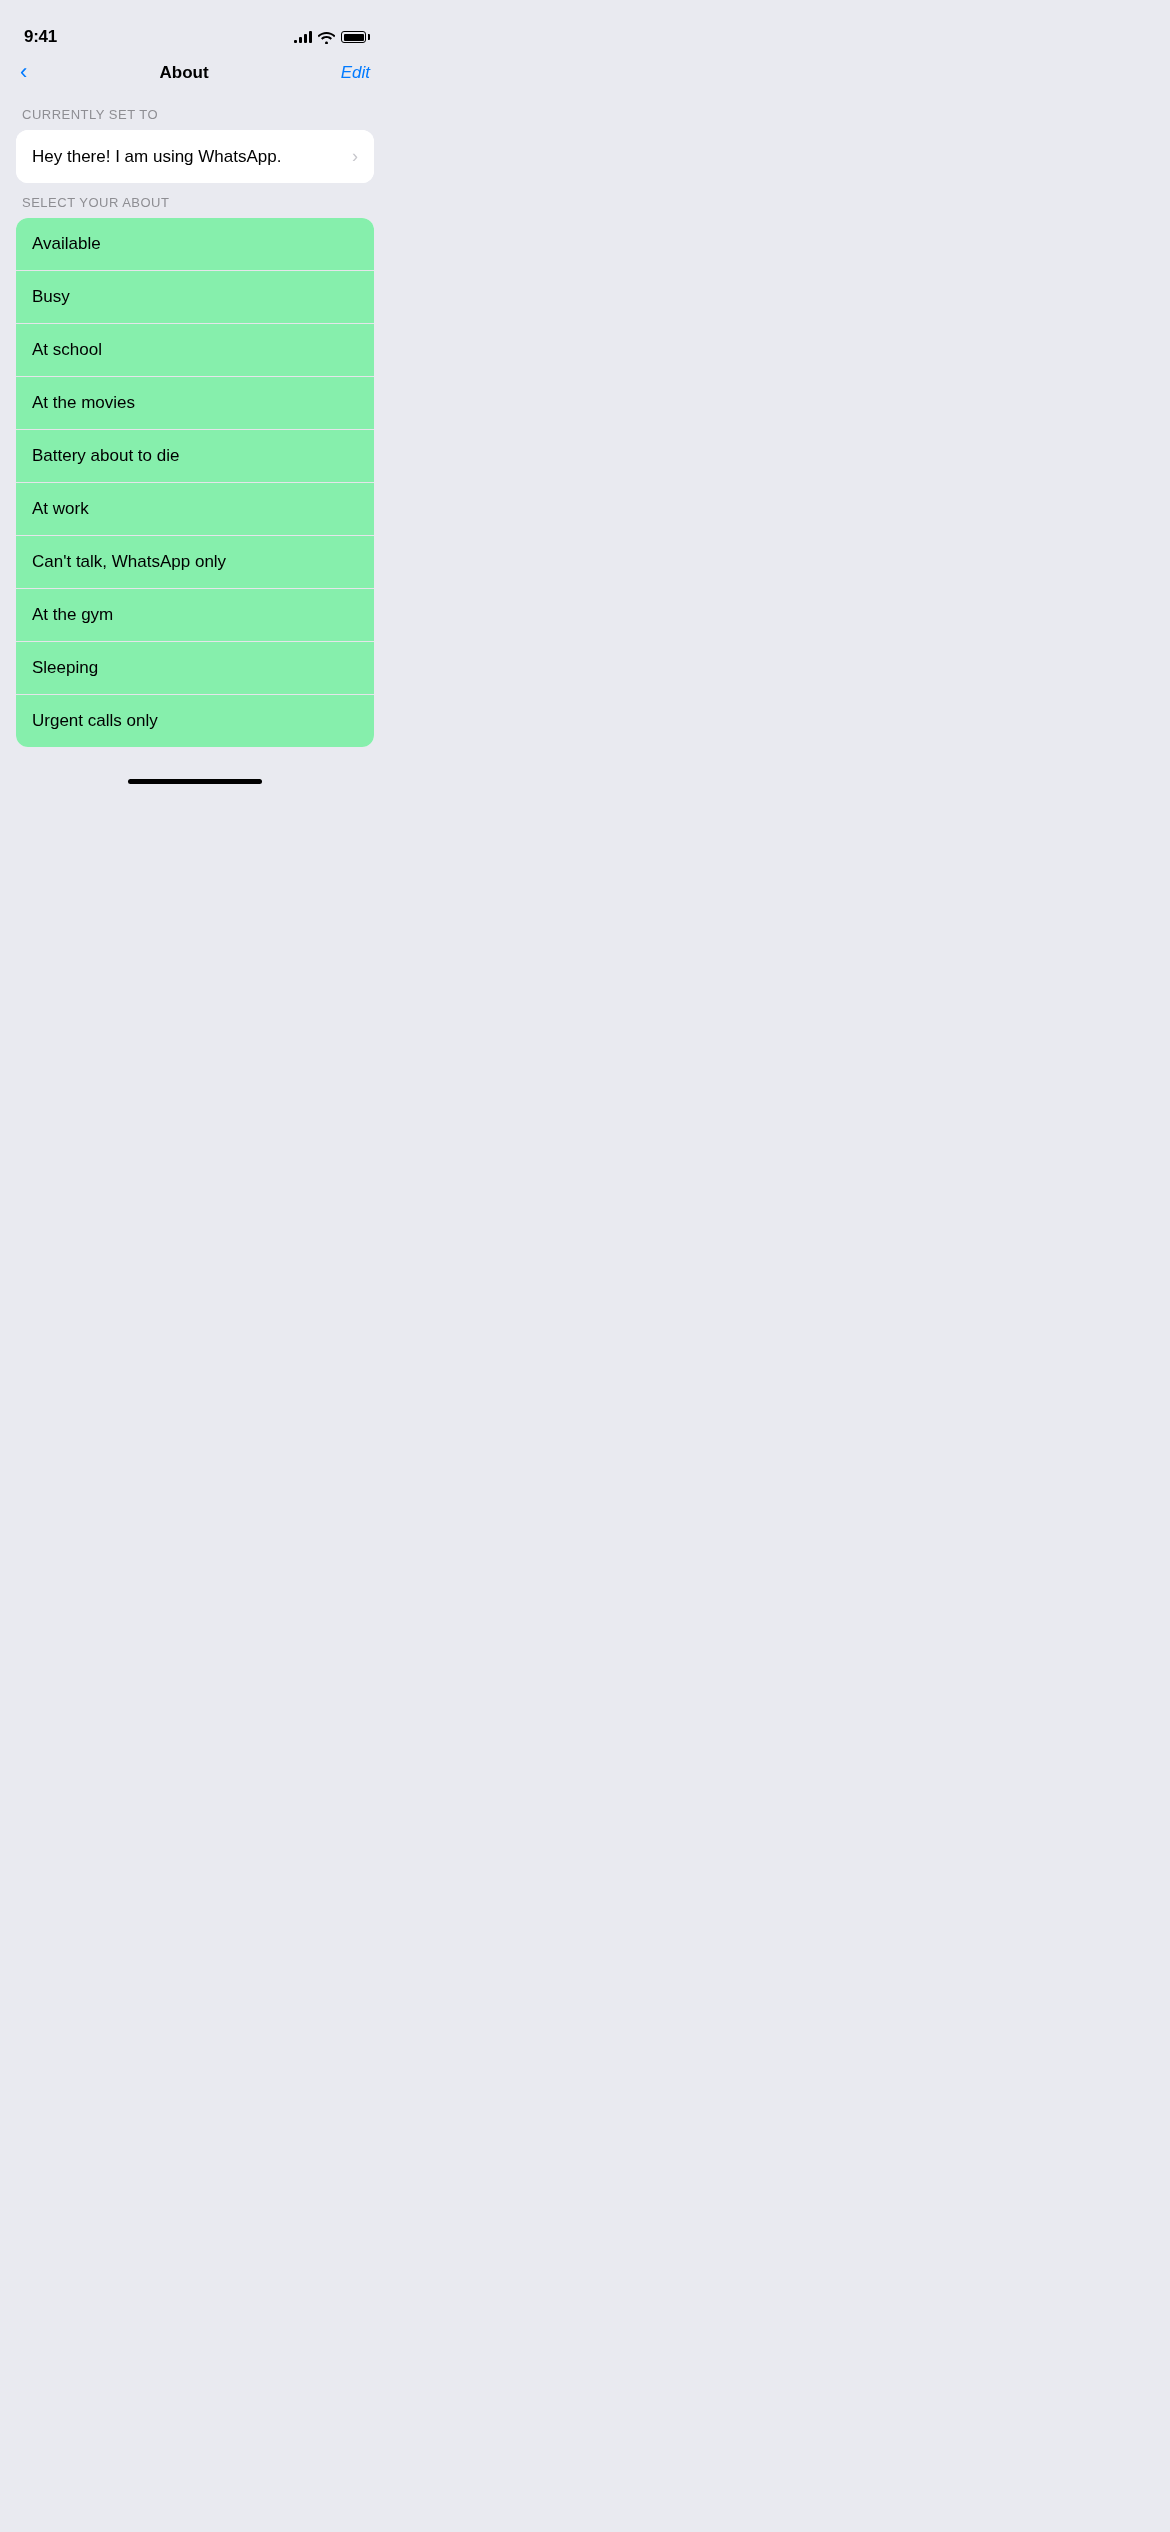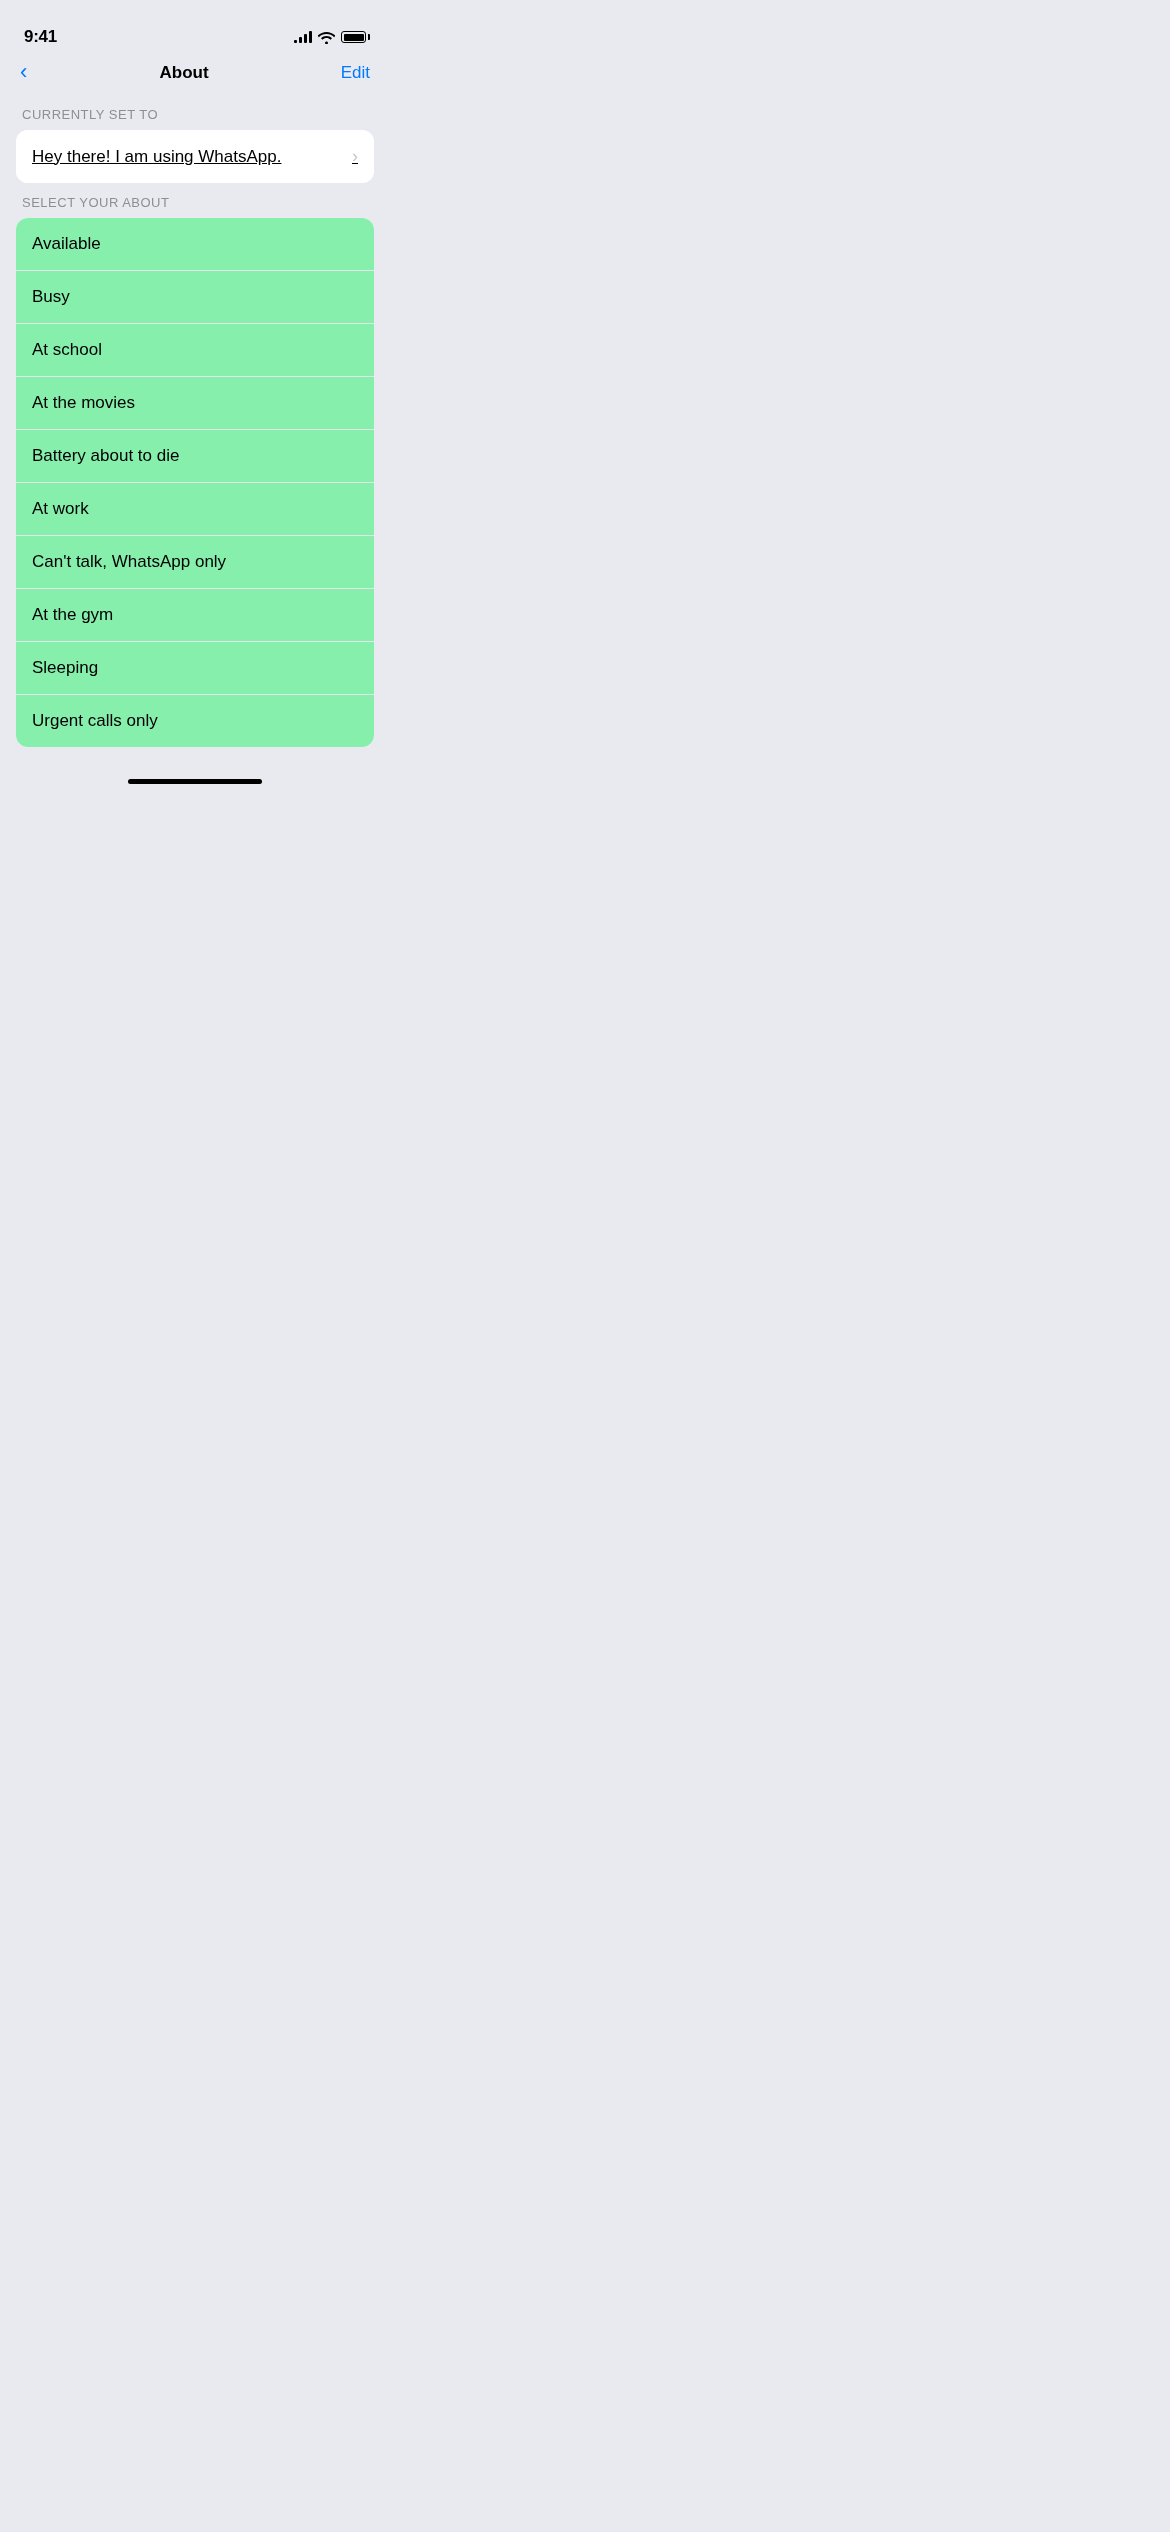--- a/index.html
+++ b/index.html
@@ -110,20 +110,21 @@
     .nav-title {
       font-size: 17px;
       font-weight: 600;
       color: #000;
     }
 
     .nav-edit {
       color: #007AFF;
       font-size: 17px;
       cursor: pointer;
+      font-style: italic;
     }
 
     
     .section {
       margin: 12px 16px 0 16px;
     }
 
     .section-label {
       font-size: 13px;
       color: #8E8E93;
@@ -139,21 +140,20 @@
     }
 
     
     .current-item {
       display: flex;
       align-items: center;
       justify-content: space-between;
       padding: 16px 16px;
       background: #fff;
       border-radius: 4px;
-      text-decoration: underline;
     }
 
     .current-text {
       font-size: 17px;
       color: #000;
     }
 
     .current-chevron {
       color: #C7C7CC;
       font-size: 18px;

